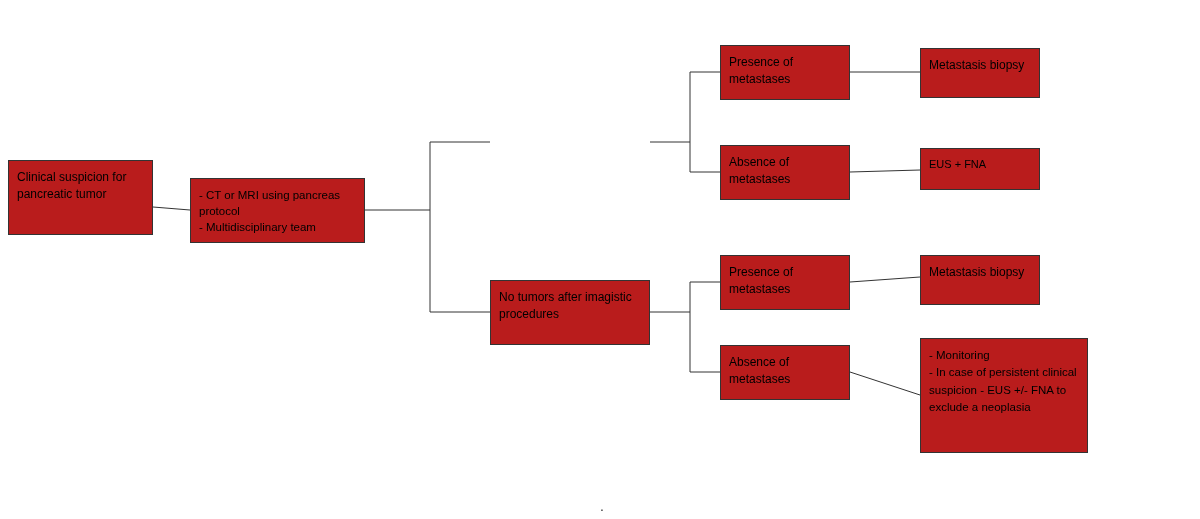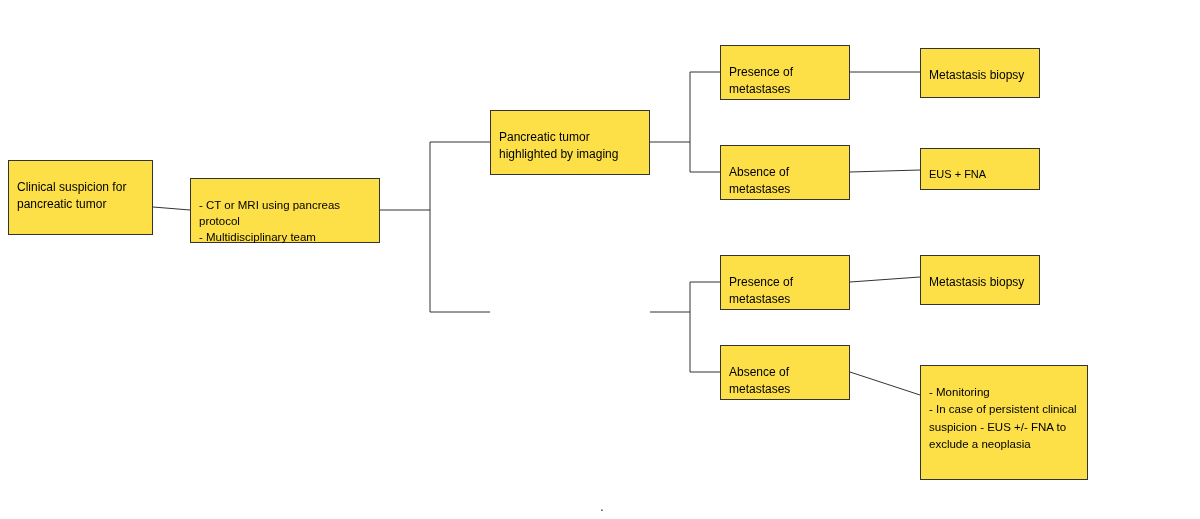--- a/index.html
+++ b/index.html
@@ -13,22 +13,22 @@
       position: relative;
     }
     .diagram {
       position: relative;
       width: 1200px;
       height: 519px;
     }
     .box {
       position: absolute;
       border: 1px solid #333;
-      background: #fde047;
-      padding: 18px 8px;
+      background: #b91c1c;
+      padding: 8px 8px;
       text-align: left;
       line-height: 1.4;
     }
     svg.lines {
       position: absolute;
       top: 0;
       left: 0;
       width: 1200px;
       height: 519px;
       pointer-events: none;
@@ -78,28 +78,28 @@
 
     <line x1="850" y1="282" x2="920" y2="277"></line>
 
     <line x1="850" y1="372" x2="920" y2="395"></line>
   </svg>
 
   <div class="box" style="left:8px; top:160px; width:145px; height:75px; font-size:12px;">
     <span>Clinical suspicion for pancreatic tumor</span>
   </div>
 
-  <div class="box" style="left:190px; top:178px; width:190px; height:65px; font-size:11.5px;">
+  <div class="box" style="left:190px; top:178px; width:175px; height:65px; font-size:11.5px;">
     <span>- CT or MRI using pancreas protocol<br>- Multidisciplinary team</span>
   </div>
 
-  <div class="box" style="left:490px; top:110px; width:160px; height:65px; font-size:12px;">
-    <span>Pancreatic tumor highlighted by imaging</span>
+
+  <div class="box" style="left:490px; top:280px; width:160px; height:65px; font-size:12px;">
+    <span>No tumors after imagistic procedures</span>
   </div>
-
 
   <div class="box" style="left:720px; top:45px; width:130px; height:55px; font-size:12px;">
     <span>Presence of metastases</span>
   </div>
 
   <div class="box" style="left:720px; top:145px; width:130px; height:55px; font-size:12px;">
     <span>Absence of metastases</span>
   </div>
 
   <div class="box" style="left:720px; top:255px; width:130px; height:55px; font-size:12px;">
@@ -115,19 +115,19 @@
   </div>
 
   <div class="box" style="left:920px; top:148px; width:120px; height:42px; font-size:11px;">
     <span>EUS + FNA</span>
   </div>
 
   <div class="box" style="left:920px; top:255px; width:120px; height:50px; font-size:12px;">
     <span>Metastasis biopsy</span>
   </div>
 
-  <div class="box" style="left:920px; top:338px; width:168px; height:115px; font-size:11.5px; line-height:1.5;margin-top:27px;">
+  <div class="box" style="left:920px; top:338px; width:168px; height:115px; font-size:11.5px; line-height:1.5;">
     <span>- Monitoring<br>- In case of persistent clinical suspicion - EUS +/- FNA to exclude a neoplasia</span>
   </div>
 
   <span style="position:absolute; left:600px; top:498px; font-size:14px; color:#333;">.</span>
 
 </div>
 
 </body></html>

